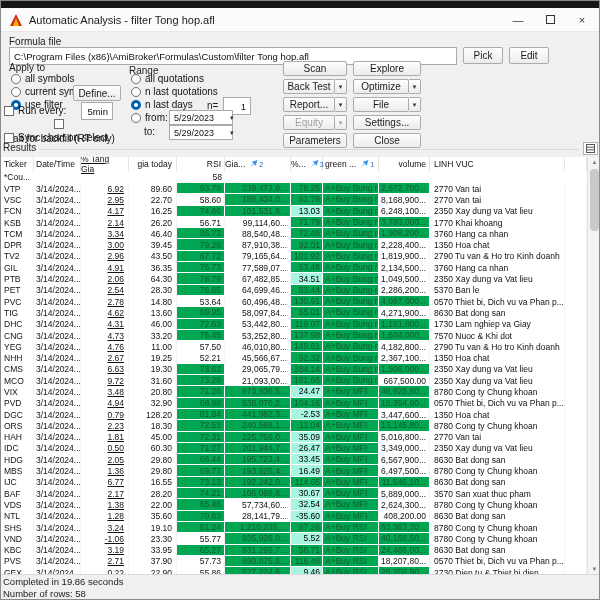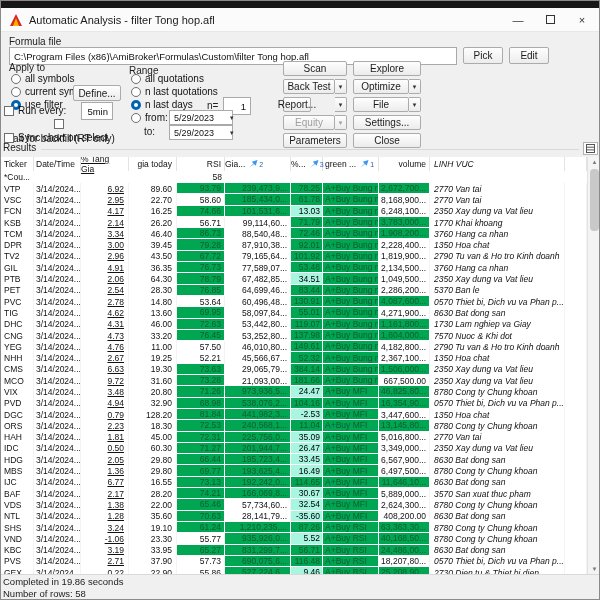--- a/index.html
+++ b/index.html
@@ -49,21 +49,21 @@
   .countrow{display:flex;height:12px;align-items:center;}
   .c0{width:33px;padding-left:3px;}
   .c1{width:47px;padding-left:2px;}
   .c2{width:48px;padding-right:4px;text-decoration:underline;}
   .c3{width:48px;padding-right:4px;}
   .c4{width:48px;padding-right:3px;}
   .c5{width:66px;padding-right:3px;}
   .c6{width:32px;padding-right:2px;}
   .c7{width:56px;padding-left:2px;}
   .c8{width:51px;padding-right:3px;}
-  .c9{width:135px;padding-left:4px;font-style:italic;}
+  .c9{width:135px;padding-left:4px;}
   .c10{width:22px;}
   .al{justify-content:flex-start;}
   .ar{justify-content:flex-end;}
   .hl-g{background:#00a651;color:#0d5c31;border-right:1px solid #fff !important;border-bottom:1px solid #fff;}
   .hl-c{background:#a8f5e0;color:#000;border-right:1px solid #fff !important;border-bottom:1px solid #fff;}
   .sort-ico{display:inline-flex;align-items:center;margin-left:3px;}
   .sort-num{font-size:7px;color:#1c62b5;margin-left:1px;}
   
   .vscroll{position:absolute;left:586px;top:156px;width:13px;height:417px;background:#f4f4f4;border-left:1px solid #e2e2e2;}
   .vscroll .arr{position:absolute;left:0;width:13px;height:10px;font-size:6px;color:#7a7a7a;text-align:center;line-height:10px;}
@@ -165,21 +165,21 @@
     <span class="checkbox"></span>
     <span>Sync chart on select</span>
   </div>
 
   <div class="btn" style="left:282px;top:60px;width:64px;height:15px;">Scan</div>
   <div class="btn" style="left:352px;top:60px;width:68px;height:15px;">Explore</div>
   <div class="btn altkey" style="left:282px;top:78px;width:52px;height:15px;">Back Test</div>
   <div class="drop" style="left:334px;top:78px;width:12px;height:15px;">▾</div>
   <div class="btn altkey" style="left:352px;top:78px;width:56px;height:15px;">Optimize</div>
   <div class="drop" style="left:408px;top:78px;width:12px;height:15px;">▾</div>
-  <div class="btn altkey" style="left:282px;top:96px;width:28px;height:15px;">Report...</div>
+  <div class="btn altkey" style="left:282px;top:96px;width:52px;height:15px;">Report...</div>
   <div class="drop" style="left:334px;top:96px;width:12px;height:15px;">▾</div>
   <div class="btn" style="left:352px;top:96px;width:56px;height:15px;">File</div>
   <div class="drop" style="left:408px;top:96px;width:12px;height:15px;">▾</div>
   <div class="btn disabled" style="left:282px;top:114px;width:52px;height:15px;">Equity</div>
   <div class="drop" style="left:334px;top:114px;width:12px;height:15px;color:#9f9f9f;">▾</div>
   <div class="btn" style="left:352px;top:114px;width:68px;height:15px;">Settings...</div>
   <div class="btn" style="left:282px;top:132px;width:64px;height:15px;">Parameters</div>
   <div class="btn" style="left:352px;top:132px;width:68px;height:15px;">Close</div>
 
   <div class="results-label">Results</div>

